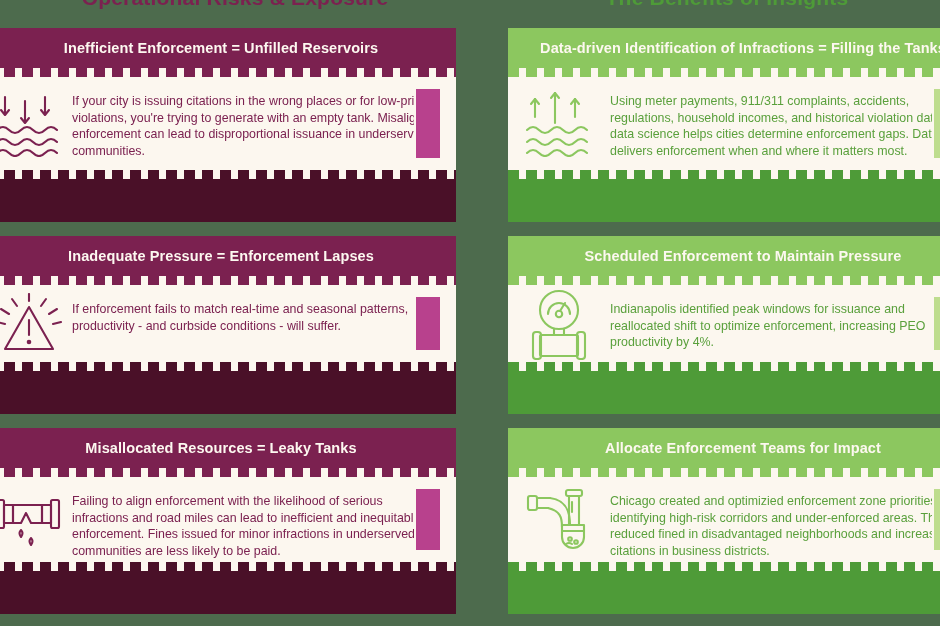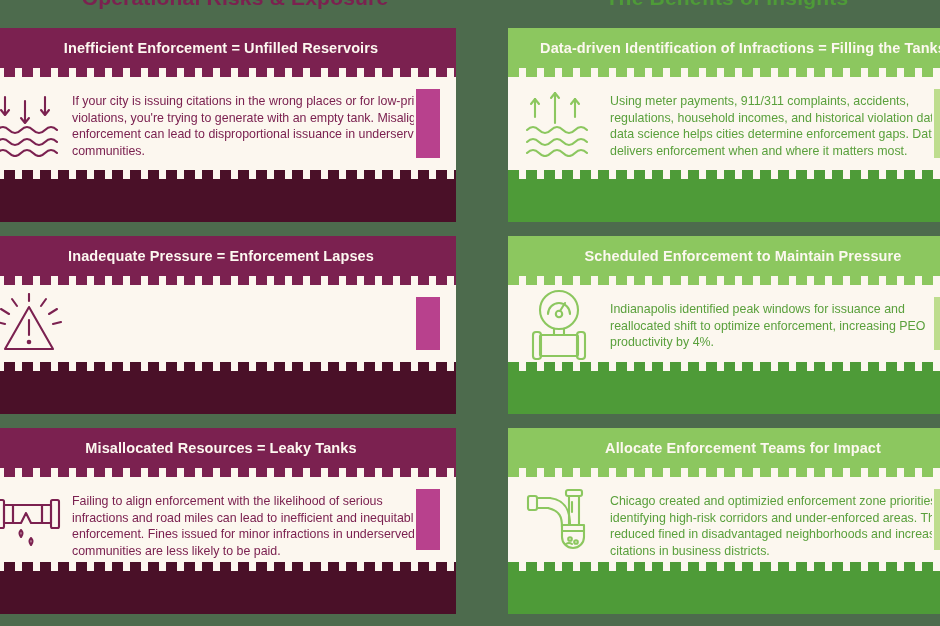--- a/index.html
+++ b/index.html
@@ -212,20 +212,21 @@
               <circle cx="33" cy="49" r="2.3" fill="#7b2150" stroke="none"></circle>
               <path d="M33 8 L33 1"></path>
               <path d="M21 13 L16 6"></path>
               <path d="M45 13 L50 6"></path>
               <path d="M13 21 L5 16"></path>
               <path d="M53 21 L61 16"></path>
               <path d="M9 31 L1 29"></path>
               <path d="M57 31 L65 29"></path>
             </svg>
           </div>
+          <div class="card-text">If enforcement fails to match real-time and seasonal patterns, productivity - and curbside conditions - will suffer.</div>
           <div class="accent"></div>
         </div>
         <div class="teeth bot-risk"></div>
         <div class="card-foot"></div>
       </div>
 
       <div class="card r3">
         <div class="card-head">Misallocated Resources = Leaky Tanks</div>
         <div class="teeth top-risk"></div>
         <div class="card-body">

